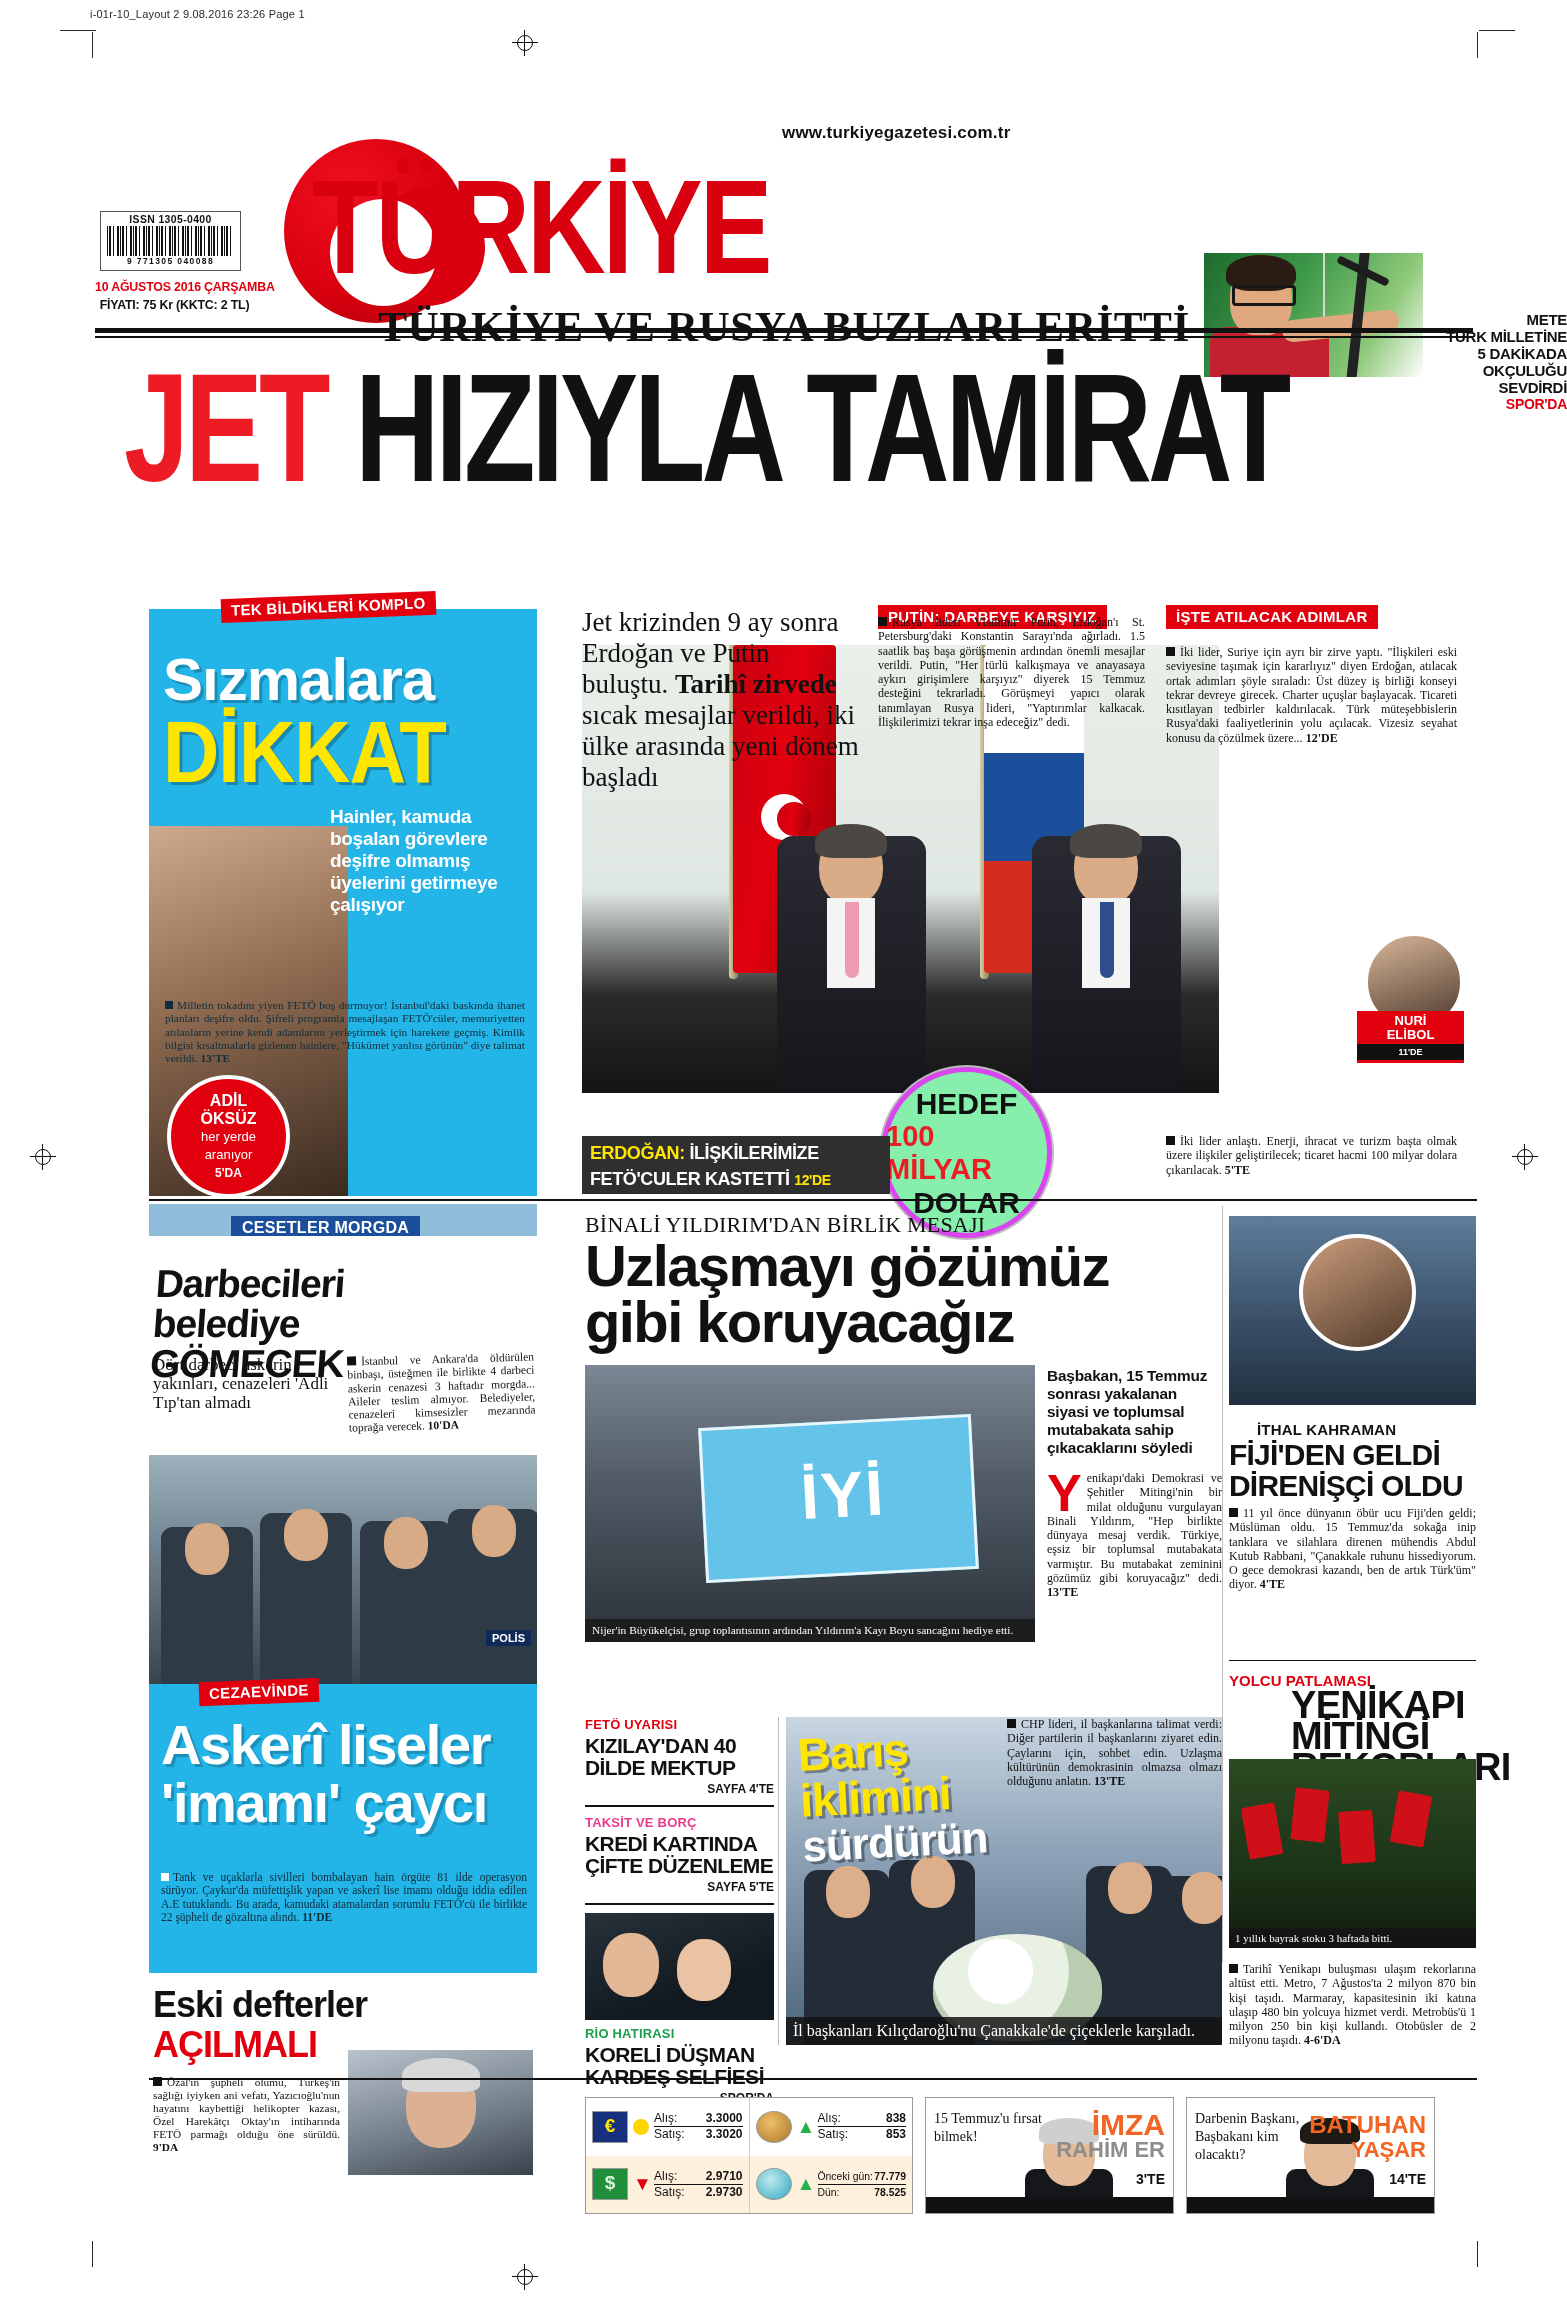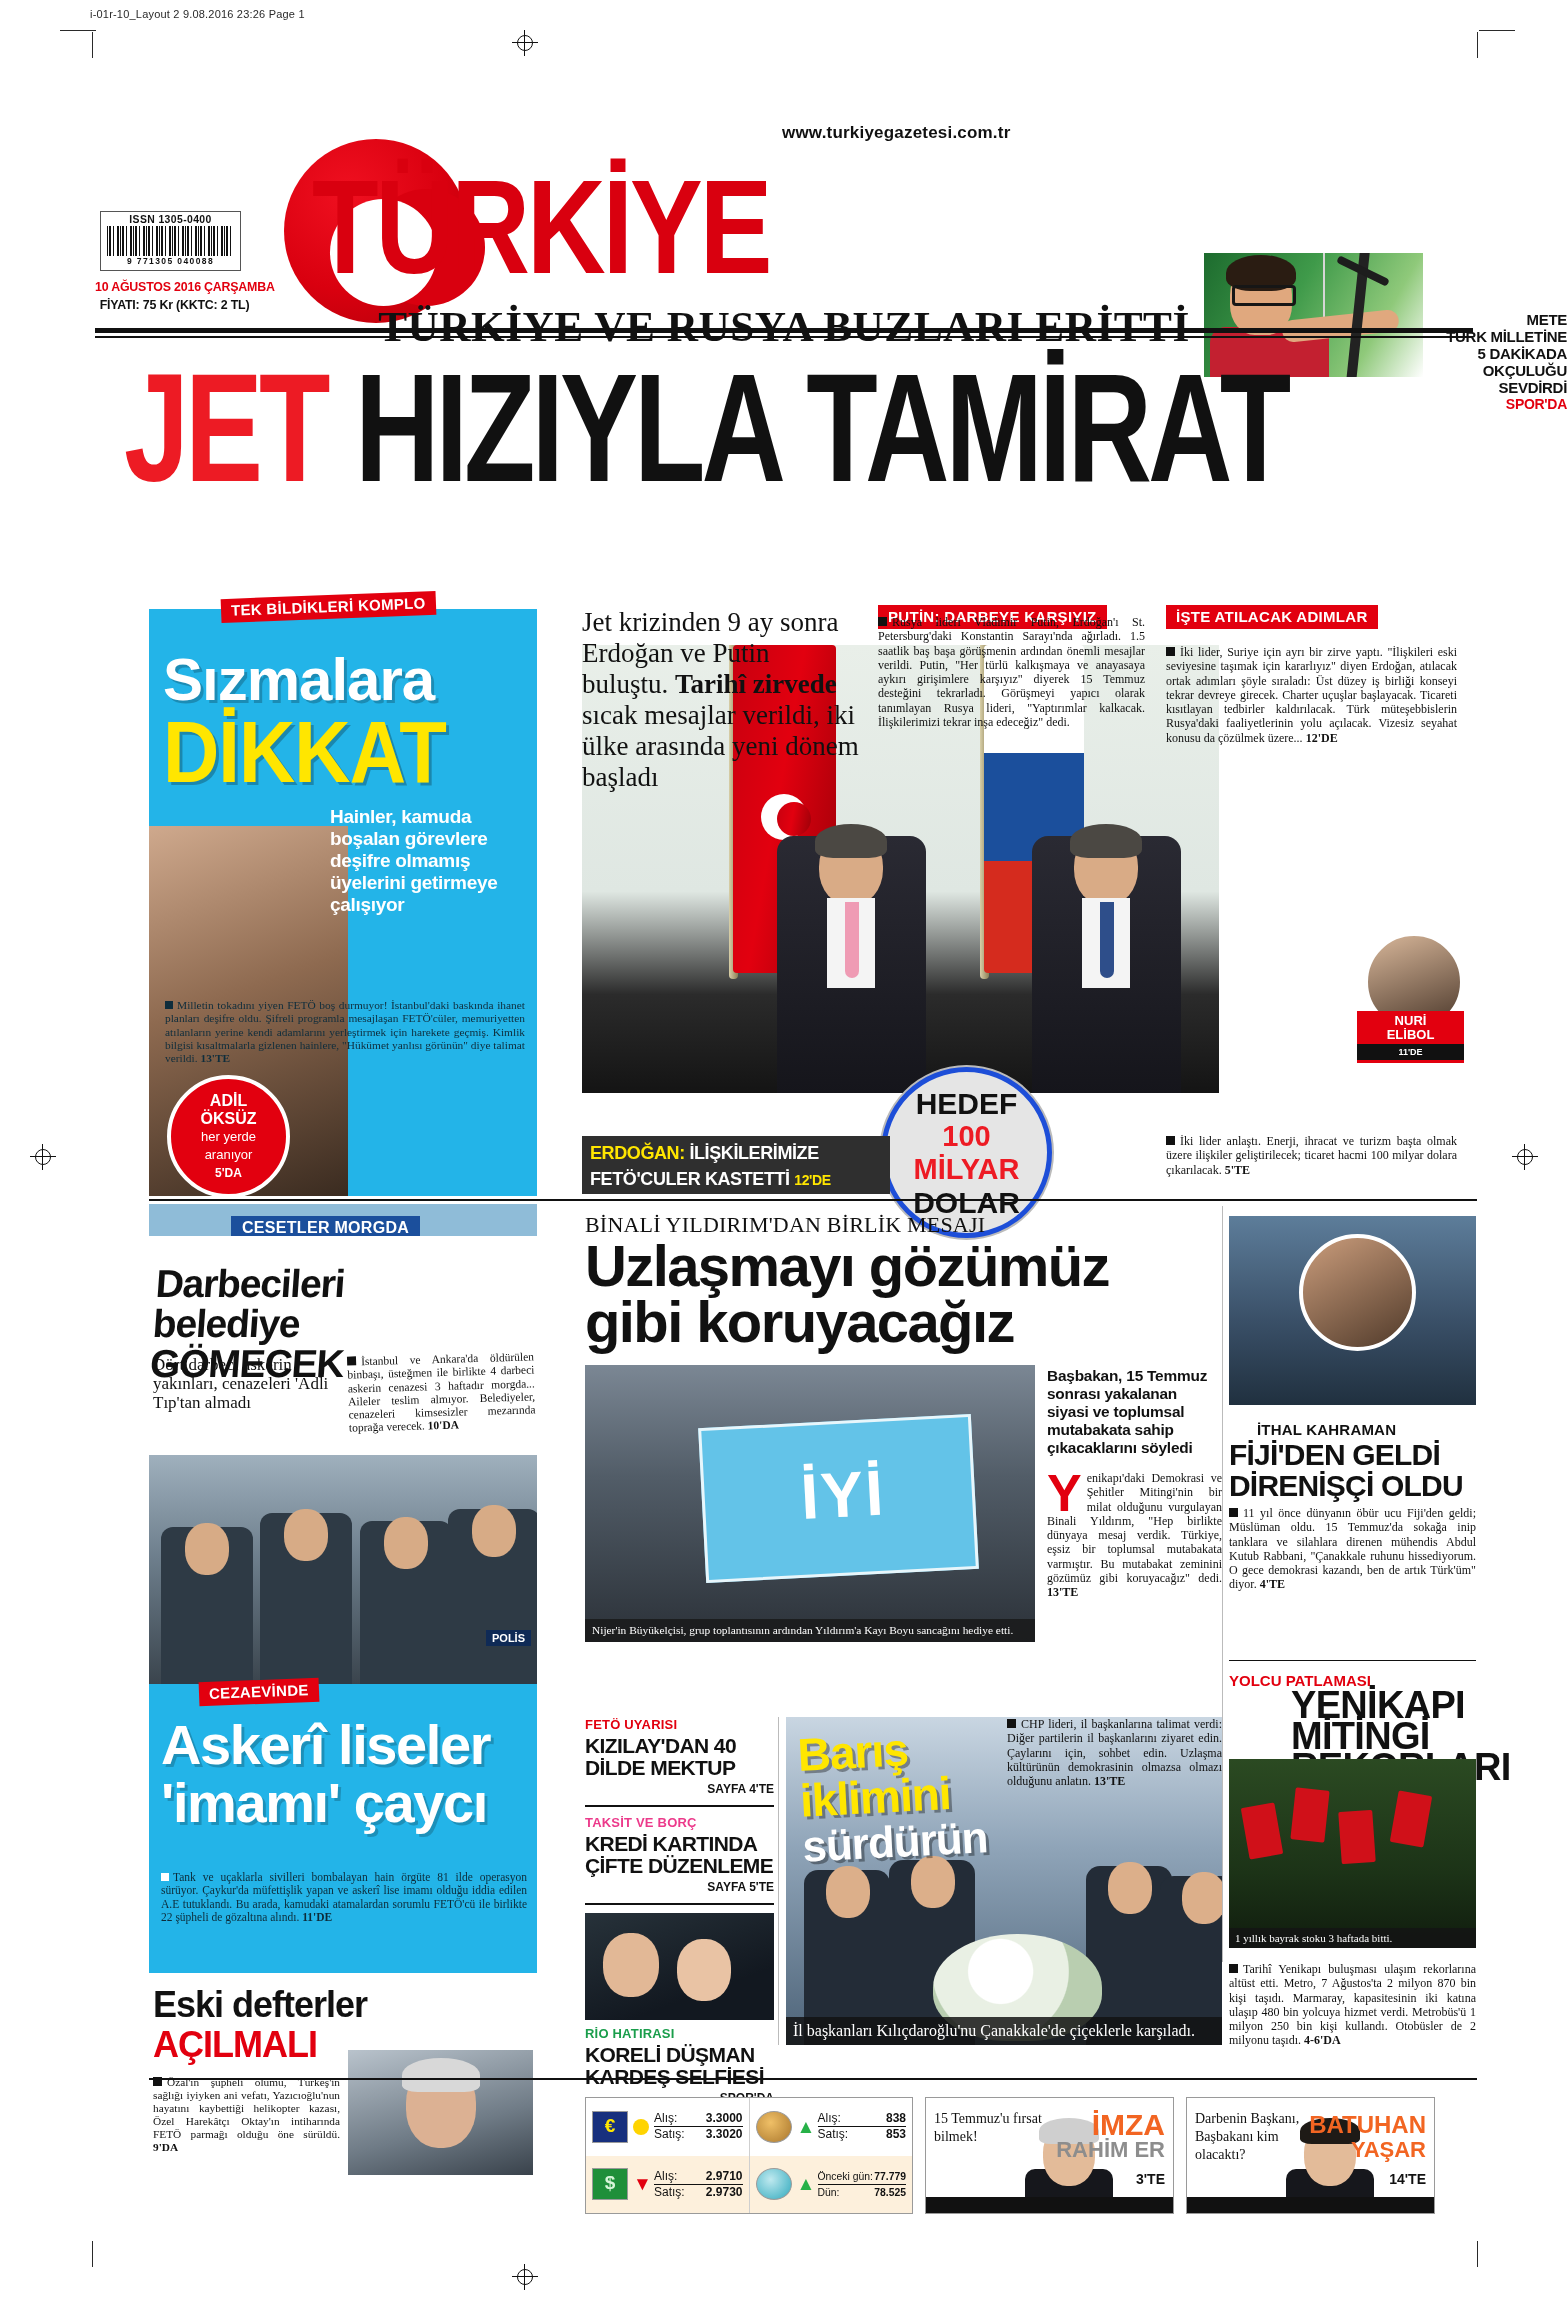--- a/index.html
+++ b/index.html
@@ -104,21 +104,21 @@
   .sp-flagR{position:absolute;left:402px;top:0;width:100px;height:328px;border-radius:4px;
     background:linear-gradient(180deg,#ffffff 0 33%,#1b4f9c 33% 66%,#d52b1e 66% 100%);}
   .sp-person{position:absolute;bottom:0;width:149px;height:257px;border-radius:16px 16px 0 0;
     background:linear-gradient(180deg,#2a2a33 0%,#15151b 100%);}
   .sp-person .head{position:absolute;left:42px;top:-6px;width:64px;height:76px;border-radius:48%;background:#d9ab86;}
   .sp-person .hair{position:absolute;left:38px;top:-12px;width:72px;height:34px;border-radius:50% 50% 25% 25%;background:#4b4843;}
   .sp-person .shirt{position:absolute;left:50px;top:62px;width:48px;height:90px;background:#f4f4f4;}
   .sp-person .tie{position:absolute;left:68px;top:66px;width:14px;height:76px;background:#ef9bb4;border-radius:0 0 7px 7px;}
   .sp-person .tie.blue{background:#2e4e8a;}
   .hedef{position:absolute;left:881px;top:1067px;width:161px;height:161px;border-radius:50%;
-    background:#e5e5e5;border:5px solid #1d4ed8;box-shadow:0 0 0 2px #bbb;text-align:center;
+    background:#86efac;border:5px solid #d946ef;box-shadow:0 0 0 2px #bbb;text-align:left;
     display:flex;flex-direction:column;align-items:center;justify-content:center;
     font-family:"Liberation Sans",sans-serif;font-weight:bold;line-height:33px;}
   .hedef .l1{font-size:30px;color:#111;}
   .hedef .l2{font-size:29px;color:#ed1b24;}
   .hedef .l3{font-size:30px;color:#111;}
   .erdogan-cap{position:absolute;left:582px;top:1136px;width:308px;height:58px;background:#2f2f2f;
     color:#fff;font-family:"Liberation Sans",sans-serif;font-weight:bold;font-size:18px;line-height:26px;
     padding:4px 8px;box-sizing:border-box;letter-spacing:-0.4px;}
   .erdogan-cap .yl{color:#ffe600;}
   .erdogan-cap .pg{font-size:14px;color:#ffe600;}

